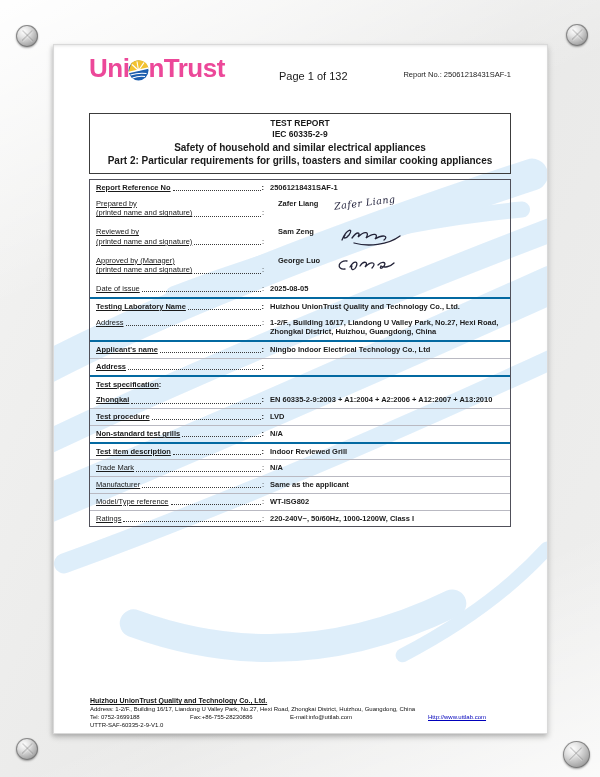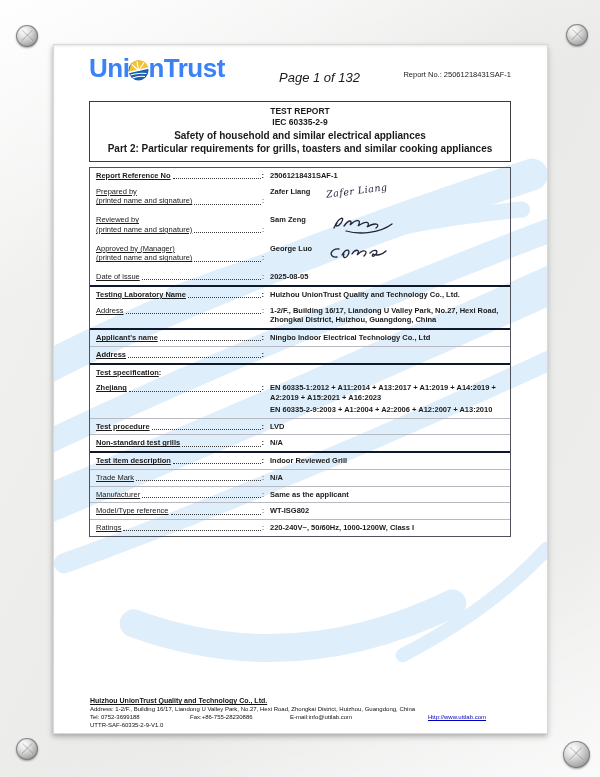--- a/index.html
+++ b/index.html
@@ -32,36 +32,36 @@
     background:#ffffff;border:1px solid #d9d9d9;box-sizing:border-box;
     box-shadow:0 3px 6px rgba(0,0,0,.22), -2px 2px 3px rgba(0,0,0,.08), inset 0 2px 3px -1px rgba(0,0,0,.10);
     color:#1a1a1a;
   }
   .watermark{position:absolute;left:0;top:0;width:100%;height:100%;z-index:0;}
   .content{position:relative;z-index:1;width:100%;height:100%;}
 
   
   .header{position:relative;height:56px;}
   .logo{position:absolute;left:35px;top:8px;display:flex;align-items:center;
-        font-weight:bold;font-size:26px;letter-spacing:-0.5px;color:#3b82f6;}
+        font-weight:bold;font-size:26px;letter-spacing:-0.5px;color:#ec4899;}
   .logo-globe{margin:3px -1px 0 -1px;}
-  .page-info{position:absolute;left:225px;top:25px;font-size:13px;font-style:italic;}
+  .page-info{position:absolute;left:225px;top:25px;font-size:11px;}
   .report-no{position:absolute;right:36px;top:25px;font-size:7.5px;}
 
   
-  .title-box{margin:0 36px 0 35px;border:1px solid #3c3c3c;text-align:center;
+  .title-box{margin:12px 36px 0 35px;border:1px solid #3c3c3c;text-align:center;
              padding:4px 6px 6px 6px;font-weight:bold;}
   .t-sm{font-size:8.5px;line-height:1.35;}
   .t-lg{font-size:10px;line-height:1.3;}
 
   
   .report-table{margin:5px 36px 0 35px;border:1px solid #50505a;font-size:7.5px;line-height:1.3;}
   .row{display:flex;padding:3px 6px;}
-  .row.tall{padding:3px 6px 6px 6px;}
-  .row.sec{border-top:2px solid #0f172a;}
+  .row.tall{padding:3px 6px 6px 6px;gap:8px;}
+  .row.sec{border-top:2px solid #0369a1;}
   .row.thin{border-top:1px solid #b9b9c2;}
   .lc{width:168px;flex-shrink:0;}
   .ll{display:flex;align-items:flex-end;}
   .lt{white-space:nowrap;text-decoration:underline;}
   .b{font-weight:bold;}
   .leader{flex:1;border-bottom:1px dotted #3a3a3a;margin:0 1px 1.5px 2px;min-width:8px;}
   .colon{flex-shrink:0;}
   .vc{flex:1;padding-left:6px;position:relative;}
   .v{margin:0;font-weight:bold;}
   .v + .v{margin-top:2px;}
@@ -277,27 +277,26 @@
               <div class="ll">
             <span class="lt b">Test specification</span>
             <span class="colon b">:</span>
           </div>
             </div>
         </div>
 
         <div class="row">
           <div class="lc">
               <div class="ll">
-            <span class="lt b">Zhejiang</span>
-            <span class="leader"></span>
-            <span class="colon b">:</span>
-          </div>
-            </div>
-          <div class="vc">
-            <div class="v">EN 60335-1:2012 + A11:2014 + A13:2017 + A1:2019 + A14:2019 + A2:2019 + A15:2021 + A16:2023</div>
+            <span class="lt b">Zhongkai</span>
+            <span class="leader"></span>
+            <span class="colon b">:</span>
+          </div>
+            </div>
+          <div class="vc">
             <div class="v">EN 60335-2-9:2003 + A1:2004 + A2:2006 + A12:2007 + A13:2010</div>
           </div>
         </div>
 
         <div class="row thin">
           <div class="lc">
               <div class="ll">
             <span class="lt b">Test procedure</span>
             <span class="leader"></span>
             <span class="colon b">:</span>

